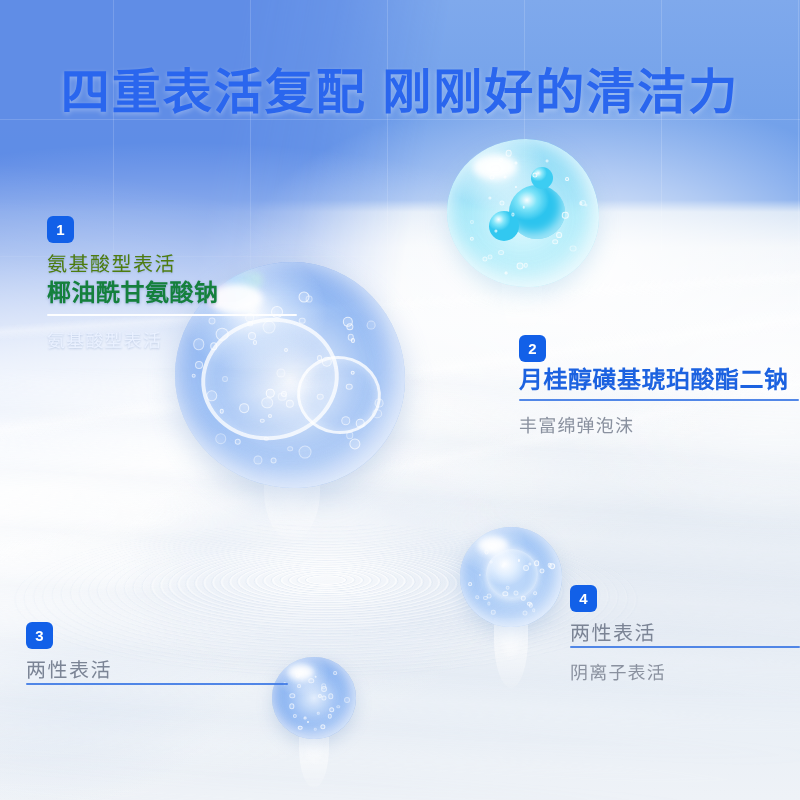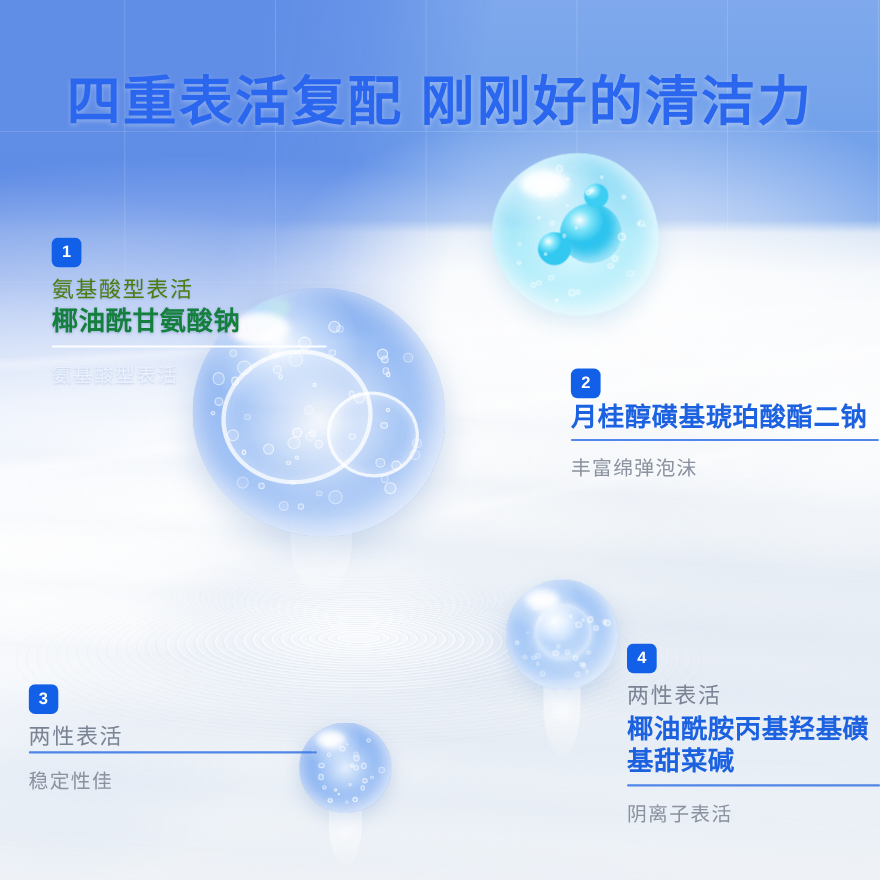--- a/index.html
+++ b/index.html
@@ -498,24 +498,22 @@
     <div class="badge" style="background:#1260e8;">2</div>
     <div class="headline">月桂醇磺基琥珀酸酯二钠</div>
     <div class="rule"></div>
     <div class="caption">丰富绵弹泡沫</div>
   </div>
 
   <div class="block on-light" id="block3">
     <div class="badge" style="background:#1260e8;">3</div>
     <div class="kicker">两性表活</div>
     <div class="rule"></div>
-    <div class="caption">稳定性佳</div>
   </div>
 
   <div class="block on-light" id="block4">
     <div class="badge" style="background:#1260e8;">4</div>
     <div class="kicker">两性表活</div>
-    <div class="headline">椰油酰胺丙基羟基磺基甜菜碱</div>
     <div class="rule"></div>
     <div class="caption">阴离子表活</div>
   </div>
 
 </div>
 
 </body></html>

